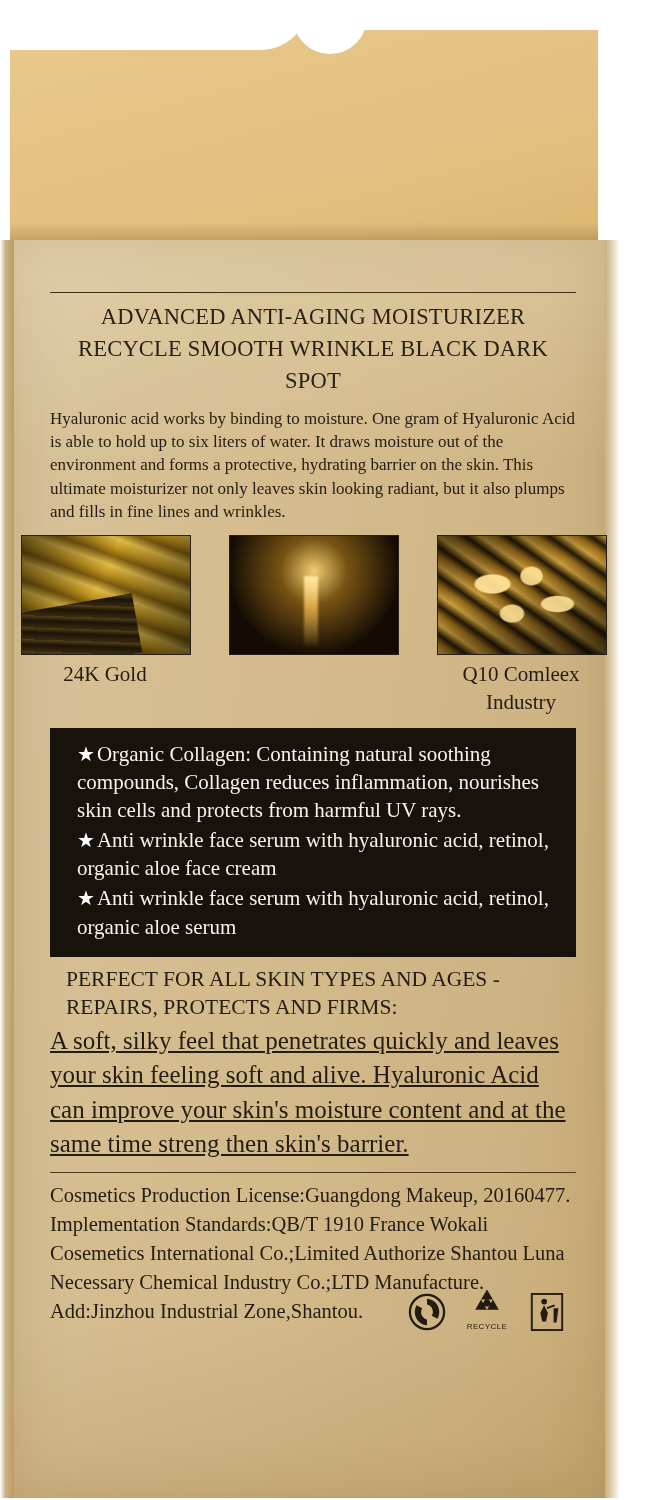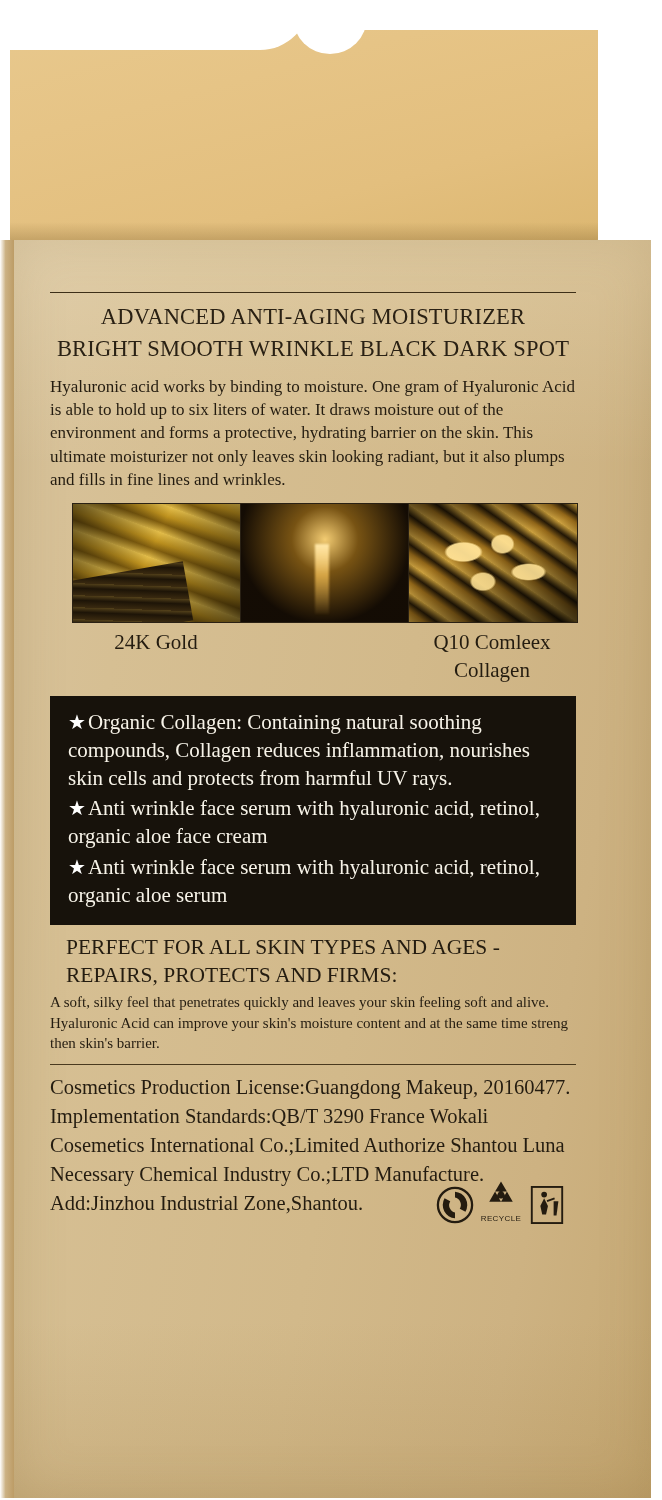--- a/index.html
+++ b/index.html
@@ -66,21 +66,21 @@
     width: 588px;
     height: 24px;
     background: linear-gradient(180deg, rgba(150,115,55,0.0) 0%, rgba(120,90,40,0.38) 100%);
   }
 
   
   .face {
     position: absolute;
     left: 14px;
     top: 240px;
-    width: 637px;
+    width: 591px;
     height: 1258px;
     background: linear-gradient(100deg, #d8c39c 0%, #d6bf93 20%, #d2b98a 55%, #cdb282 80%, #c6a974 100%);
     box-shadow: inset 0 0 50px rgba(140,110,60,0.25);
   }
   .face-sheen {
     position: absolute;
     left: 0;
     top: 0;
     right: 0;
     bottom: 0;
@@ -135,22 +135,23 @@
   .body-text {
     color: #241c10;
     font-size: 17px;
     line-height: 1.37;
     margin: 0 0 4px 0;
   }
 
   
   .img-row {
     display: flex;
-    justify-content: flex-end;
+    justify-content: center;
     margin: 12px 0 2px 0;
+    gap: 40px;
   }
   .img-cell {
     width: 168px;
   }
   .thumb {
     width: 168px;
     height: 118px;
     border: 1px solid #2a2114;
     position: relative;
     overflow: hidden;
@@ -210,21 +211,21 @@
     color: #241c10;
     font-size: 21px;
     line-height: 1.3;
     margin-top: 6px;
   }
 
   
   .dark-panel {
     background: #17120b;
     color: #f4efe4;
-    padding: 12px 14px 14px 18px;
+    padding: 12px 14px 14px 27px;
     margin-top: 12px;
   }
   .bullet {
     font-size: 21px;
     line-height: 1.34;
     margin: 0 0 2px 0;
     color: #f7f3e8;
   }
   .star {
     color: #ffffff;
@@ -234,37 +235,38 @@
 
   
   .section-title {
     color: #241c10;
     font-size: 21.5px;
     line-height: 1.33;
     margin: 8px 0 2px 16px;
   }
   .small-text {
     color: #241c10;
-    font-size: 15px;
+    font-size: 25px;
     line-height: 1.38;
+    text-decoration: underline;
   }
   .legal {
     color: #241c10;
     font-size: 20.5px;
     line-height: 1.42;
     position: relative;
   }
 
   
   .symbols {
     position: absolute;
     right: 6px;
     bottom: -6px;
     display: flex;
-    gap: 0;
+    gap: 14px;
     align-items: flex-end;
   }
   .symbol {
     width: 46px;
     text-align: center;
     color: #241c10;
   }
   .symbol svg {
     display: block;
     margin: 0 auto;
@@ -293,36 +295,36 @@
 
   <div class="face">
     <div class="face-sheen"></div>
 
     <div class="content">
 
       <hr class="hr">
 
       <div class="headline">
         <div>ADVANCED ANTI-AGING MOISTURIZER</div>
-        <div>BRIGHT SMOOTH WRINKLE BLACK DARK SPOT</div>
+        <div>RECYCLE SMOOTH WRINKLE BLACK DARK SPOT</div>
       </div>
 
       <p class="body-text">Hyaluronic acid works by binding to moisture. One gram of Hyaluronic Acid is able to hold up to six liters of water. It draws moisture out of the environment and forms a protective, hydrating barrier on the skin. This ultimate moisturizer not only leaves skin looking radiant, but it also plumps and fills in fine lines and wrinkles.</p>
 
       <div class="img-row">
         <div class="img-cell">
           <div class="thumb thumb-gold-bars"></div>
           <div class="caption">24K Gold</div>
         </div>
         <div class="img-cell">
           <div class="thumb thumb-funnel"></div>
         </div>
         <div class="img-cell">
           <div class="thumb thumb-capsules"></div>
-          <div class="caption">Q10 Comleex Collagen</div>
+          <div class="caption">Q10 Comleex Industry</div>
         </div>
       </div>
 
       <div class="dark-panel">
         <p class="bullet">
           <span class="star">★</span><span>Organic Collagen: Containing natural soothing compounds, Collagen reduces inflammation, nourishes skin cells and protects from harmful UV rays.</span>
         </p>
         <p class="bullet">
           <span class="star">★</span><span>Anti wrinkle face serum with hyaluronic acid, retinol, organic aloe face cream</span>
         </p>
@@ -330,21 +332,21 @@
           <span class="star">★</span><span>Anti wrinkle face serum with hyaluronic acid, retinol, organic aloe serum</span>
         </p>
       </div>
 
       <div class="section-title">PERFECT FOR ALL SKIN TYPES AND AGES - REPAIRS, PROTECTS AND FIRMS:</div>
       <div class="small-text">A soft, silky feel that penetrates quickly and leaves your skin feeling soft and alive. Hyaluronic Acid can improve your skin's moisture content and at the same time streng then skin's barrier.</div>
 
       <hr class="hr-thin">
 
       <div class="legal">
-        <span>Cosmetics Production License:Guangdong Makeup, 20160477. Implementation Standards:QB/T 3290 France Wokali Cosemetics International Co.;Limited Authorize Shantou Luna Necessary Chemical Industry Co.;LTD Manufacture. Add:Jinzhou Industrial Zone,Shantou.</span>
+        <span>Cosmetics Production License:Guangdong Makeup, 20160477. Implementation Standards:QB/T 1910 France Wokali Cosemetics International Co.;Limited Authorize Shantou Luna Necessary Chemical Industry Co.;LTD Manufacture. Add:Jinzhou Industrial Zone,Shantou.</span>
 
         <div class="symbols">
           <div class="symbol">
             <svg width="38" height="38" viewBox="0 0 40 40" aria-hidden="true">
               <circle cx="20" cy="20" r="18" fill="none" stroke="#241c10" stroke-width="2.4"></circle>
               <path d="M20 6 A14 14 0 0 1 31 27 L25 24 A8 8 0 0 0 20 12 Z" fill="#241c10"></path>
               <path d="M20 34 A14 14 0 0 1 9 13 L15 16 A8 8 0 0 0 20 28 Z" fill="#241c10"></path>
             </svg>
             <div class="symbol-label"></div>
           </div>

